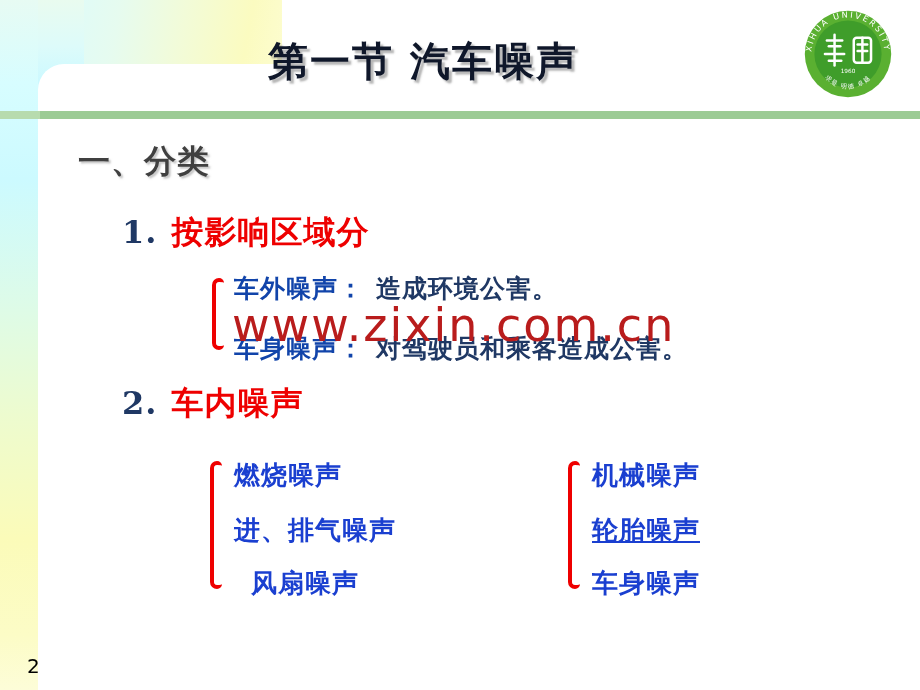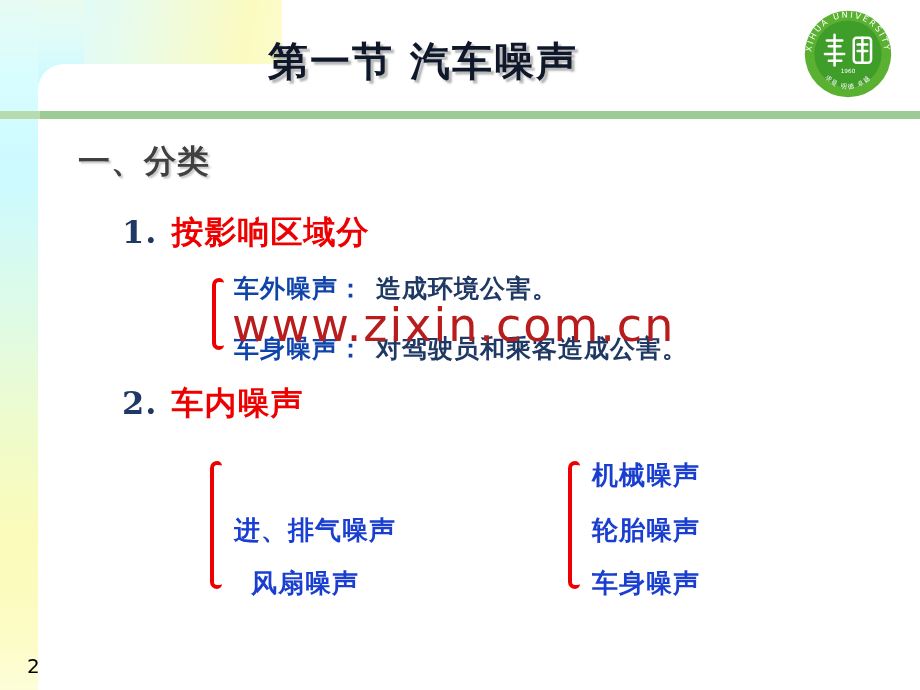--- a/index.html
+++ b/index.html
@@ -193,21 +193,21 @@
     font-family: "DejaVu Serif", "Liberation Serif", serif;
     font-size: 26px;
     font-weight: bold;
     color: #1a3fd0;
     letter-spacing: 1px;
   }
   #src-l-0 { left: 234px; top: 458px; }
   #src-l-1 { left: 234px; top: 513px; }
   #src-l-2 { left: 251px; top: 566px; }
   #src-r-0 { left: 592px; top: 458px; }
-  #src-r-1 { left: 592px; top: 513px; }
+  #src-r-1 { left: 592px; top: 513px; text-decoration: underline; }
   #src-r-2 { left: 592px; top: 566px; }
 
   
   .watermark {
     position: absolute;
     left: 232px;
     top: 298px;
     font-family: "DejaVu Sans", "Liberation Sans", sans-serif;
     font-size: 46px;
     color: #b91c1c;
@@ -289,20 +289,21 @@
 
   <div class="watermark">www.zixin.com.cn</div>
 
   <div class="numbered" id="num-item-2">
     <span class="num">2.</span><span class="txt">车内噪声</span>
   </div>
 
   <div class="bracket" id="bracket-source-left"></div>
   <div class="bracket" id="bracket-source-right"></div>
 
+  <div class="src-item" id="src-l-0">燃烧噪声</div>
   <div class="src-item" id="src-l-1">进、排气噪声</div>
   <div class="src-item" id="src-l-2">风扇噪声</div>
 
   <div class="src-item" id="src-r-0">机械噪声</div>
   <div class="src-item" id="src-r-1">轮胎噪声</div>
   <div class="src-item" id="src-r-2">车身噪声</div>
 
   <div class="page-number">2</div>
 
 </div>

